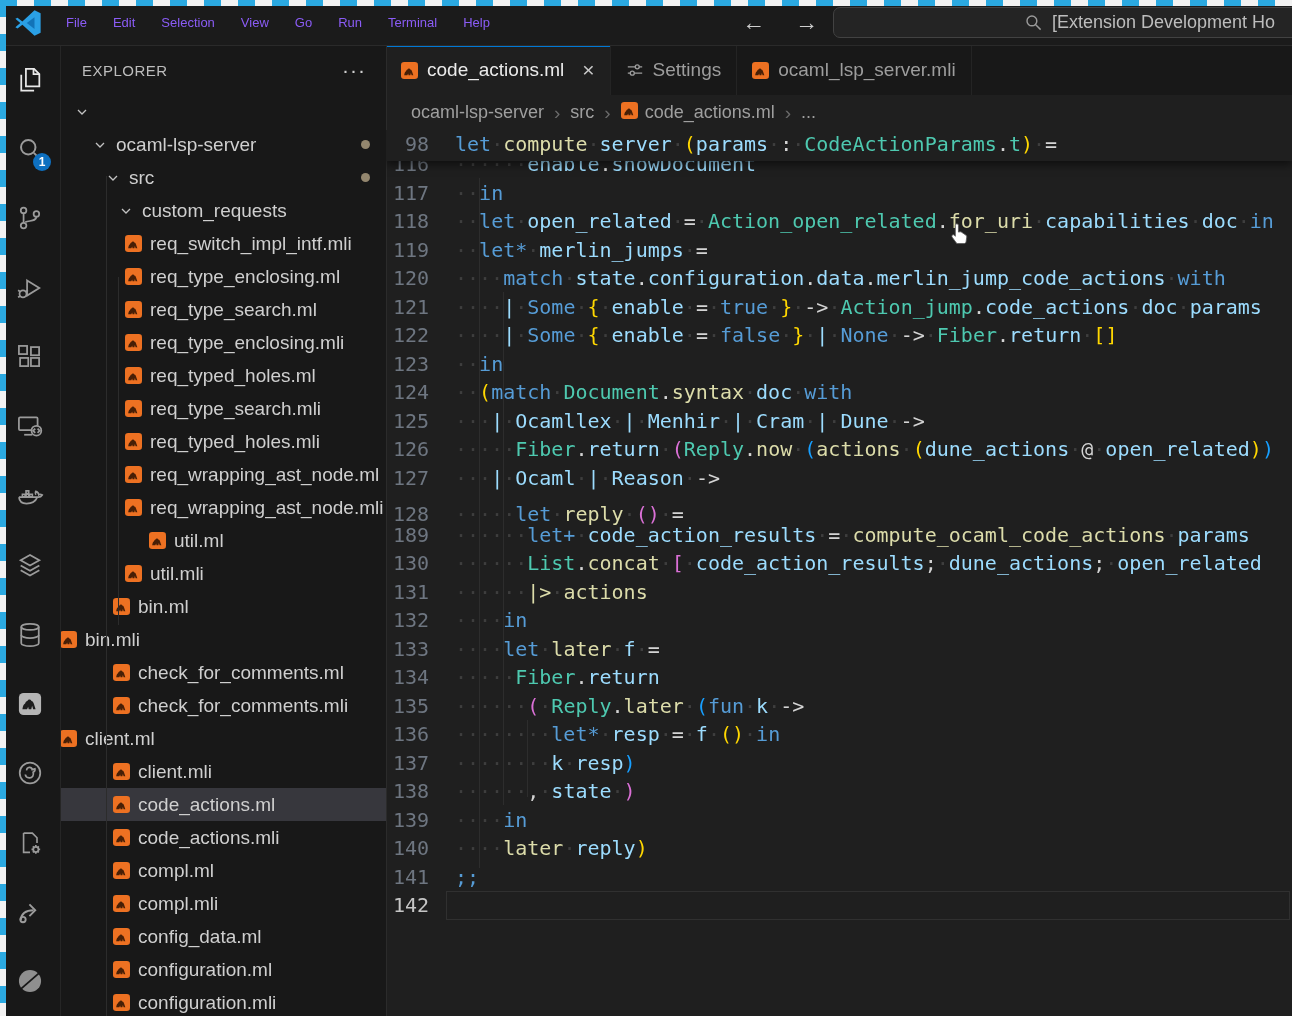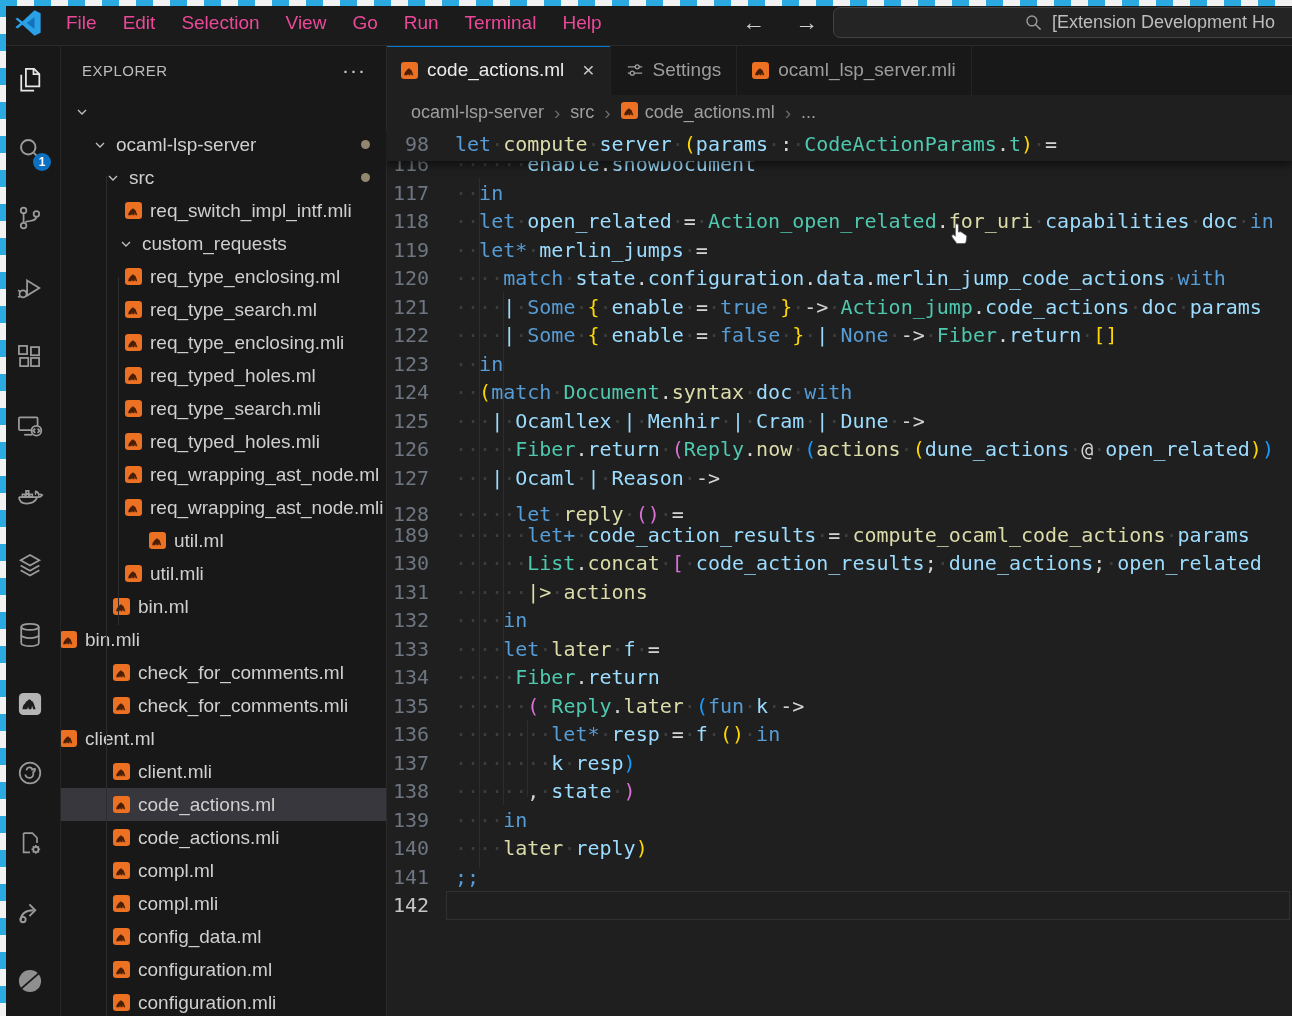--- a/index.html
+++ b/index.html
@@ -3,21 +3,21 @@
 <meta charset="utf-8">
 <style>
   html,body{margin:0;padding:0}
   body{width:1292px;height:1016px;background:#1f1f1f;overflow:hidden;position:relative;
        font-family:"Liberation Sans",sans-serif;color:#ccc;-webkit-font-smoothing:antialiased}
   
   .titlebar{position:absolute;top:0;left:0;right:0;height:45px;background:#1b1b1b;
             border-bottom:1px solid #2a2a2a;display:flex;align-items:center;z-index:10}
   .logo{margin:0 10px 0 13px;display:flex;flex:none}
   .menus{display:flex;align-items:center}
-  .menu{padding:0 13px;font-size:19px;color:#ec4899;cursor:default}
+  .menu{padding:0 13px;font-size:13px;color:#8b5cf6;cursor:default}
   .navarrows{position:absolute;left:742px;top:0;height:45px;display:flex;gap:30px;align-items:center;
              font-size:23px;color:#cfcfcf}
   .searchbox{position:absolute;left:833px;top:7px;width:560px;height:31px;background:#242424;
              border:1px solid #424242;border-radius:7px;display:flex;align-items:center;gap:9px;
              padding:0 6px 0 190px;color:#bdbdbd;font-size:18px;box-sizing:border-box;overflow:hidden;white-space:nowrap}
   .searchbox .ic svg{width:19px;height:19px;display:block}
   
   .activitybar{position:absolute;top:45px;left:0;width:60px;bottom:0;background:#181818;
                border-right:1px solid #262626;display:flex;flex-direction:column;align-items:center;z-index:5;overflow:hidden}
   .act{width:60px;height:71px;display:flex;align-items:center;justify-content:center;position:relative;color:#9b9b9b}
@@ -257,36 +257,36 @@
       </div>
       <div class="trow" style="padding-left:45px">
         <span class="chev">
           <svg viewBox="0 0 16 16" fill="none" stroke="currentColor" stroke-width="1.3">
             <path d="m4 6 4 4 4-4"></path>
           </svg>
         </span>
         <span>src</span>
         <span class="dot"></span>
       </div>
-      <div class="trow" style="padding-left:65px">
-        <span class="ficon">
-          <svg viewBox="0 0 16 16" width="17" height="17">
-            <rect width="16" height="16" rx="3" fill="#ED7122"></rect>
-            <path d="M3 12.5c.3-2.1.9-3.3 1.7-3.7.3-.9.8-1.5 1.4-1.7.3-.7.9-1.1 1.5-1 .5 0 1 .4 1.2 1 .7.1 1.3.8 1.6 1.9l1.2 3.5H10l-.7-2.2-.5 2.2H7.1l-.4-1.7-.7 1.7z" fill="#471f06"></path>
-          </svg>
-        </span>
-        <span>req_switch_impl_intf.mli</span>
-      </div>
       <div class="trow" style="padding-left:58px">
         <span class="chev">
           <svg viewBox="0 0 16 16" fill="none" stroke="currentColor" stroke-width="1.3">
             <path d="m4 6 4 4 4-4"></path>
           </svg>
         </span>
         <span>custom_requests</span>
+      </div>
+      <div class="trow" style="padding-left:65px">
+        <span class="ficon">
+          <svg viewBox="0 0 16 16" width="17" height="17">
+            <rect width="16" height="16" rx="3" fill="#ED7122"></rect>
+            <path d="M3 12.5c.3-2.1.9-3.3 1.7-3.7.3-.9.8-1.5 1.4-1.7.3-.7.9-1.1 1.5-1 .5 0 1 .4 1.2 1 .7.1 1.3.8 1.6 1.9l1.2 3.5H10l-.7-2.2-.5 2.2H7.1l-.4-1.7-.7 1.7z" fill="#471f06"></path>
+          </svg>
+        </span>
+        <span>req_switch_impl_intf.mli</span>
       </div>
       <div class="trow" style="padding-left:65px">
         <span class="ficon">
           <svg viewBox="0 0 16 16" width="17" height="17">
             <rect width="16" height="16" rx="3" fill="#ED7122"></rect>
             <path d="M3 12.5c.3-2.1.9-3.3 1.7-3.7.3-.9.8-1.5 1.4-1.7.3-.7.9-1.1 1.5-1 .5 0 1 .4 1.2 1 .7.1 1.3.8 1.6 1.9l1.2 3.5H10l-.7-2.2-.5 2.2H7.1l-.4-1.7-.7 1.7z" fill="#471f06"></path>
           </svg>
         </span>
         <span>req_type_enclosing.ml</span>
       </div>

